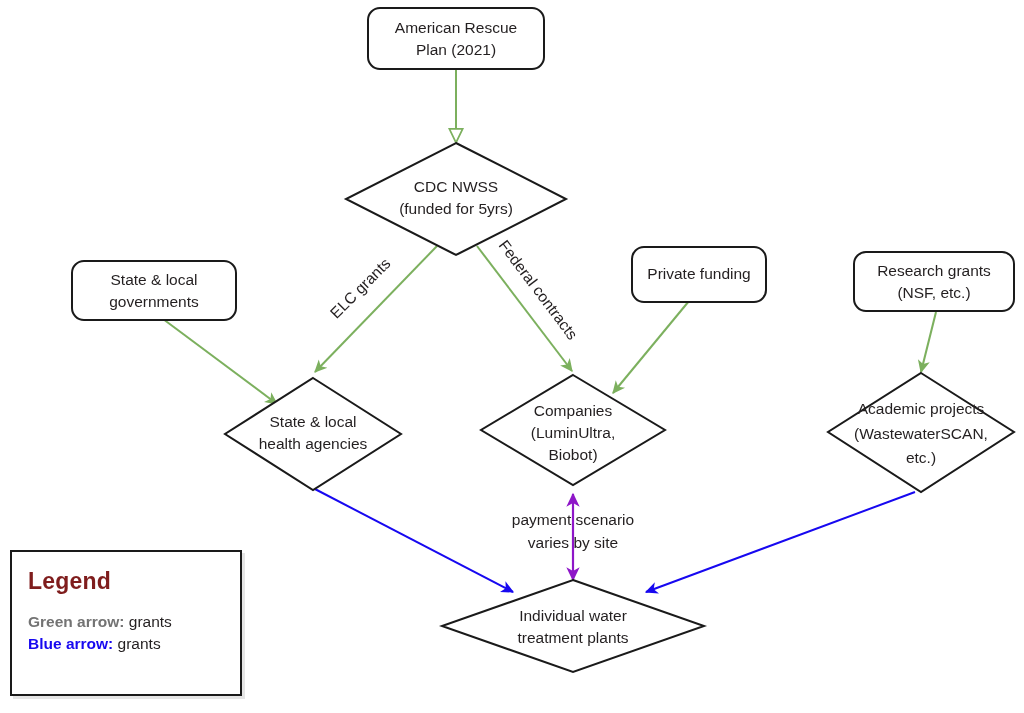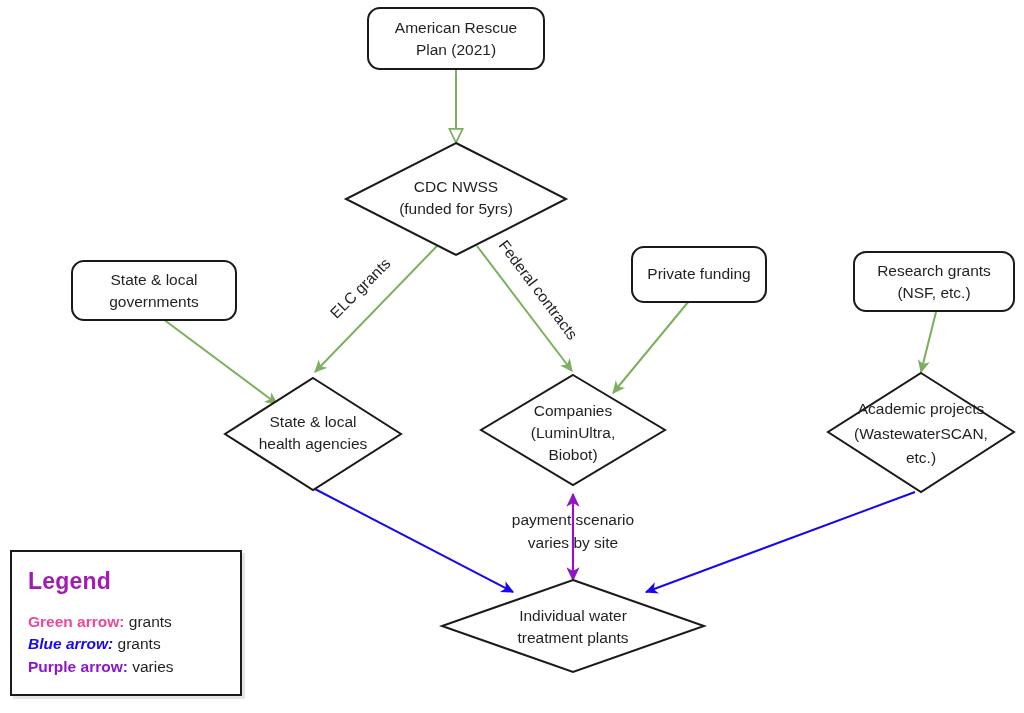--- a/index.html
+++ b/index.html
@@ -66,35 +66,35 @@
     height: 146px;
     background: #ffffff;
     border: 2px solid #1a1a1a;
     box-shadow: 3px 3px 0 rgba(0,0,0,0.10);
     box-sizing: border-box;
     padding: 12px 14px 10px 16px;
   }
   .legend-title {
     font-size: 23px;
     font-weight: bold;
-    color: #a21caf;
+    color: #7f1d1d;
     margin: 4px 0 16px 0;
     letter-spacing: 0.2px;
   }
   .legend-row {
     font-size: 15.5px;
     color: #231f20;
     line-height: 1.45;
     white-space: nowrap;
   }
   .legend-key {
     font-weight: bold;
   }
-  .k-green { color: #ec4899; }
-  .k-blue  { color: #1708f0; font-style: italic; }
+  .k-green { color: #737373; }
+  .k-blue  { color: #1708f0; }
   .k-purple{ color: #8e16c8; }
 </style>
 </head>
 <body>
 
 <div id="diagram-root">
 
   <svg class="flow" viewBox="0 0 1024 713" xmlns="http://www.w3.org/2000/svg">
     <defs>
       <marker id="arrow-green" viewBox="0 0 12 12" refX="10" refY="6" markerWidth="7" markerHeight="7" orient="auto-start-reverse">
@@ -211,18 +211,15 @@
     <div class="legend-title">Legend</div>
 
     <div class="legend-row">
       <span class="legend-key k-green">Green arrow:</span><span> grants</span>
     </div>
 
     <div class="legend-row">
       <span class="legend-key k-blue">Blue arrow:</span><span> grants</span>
     </div>
 
-    <div class="legend-row">
-      <span class="legend-key k-purple">Purple arrow:</span><span> varies</span>
-    </div>
   </div>
 
 </div>
 
 </body></html>

